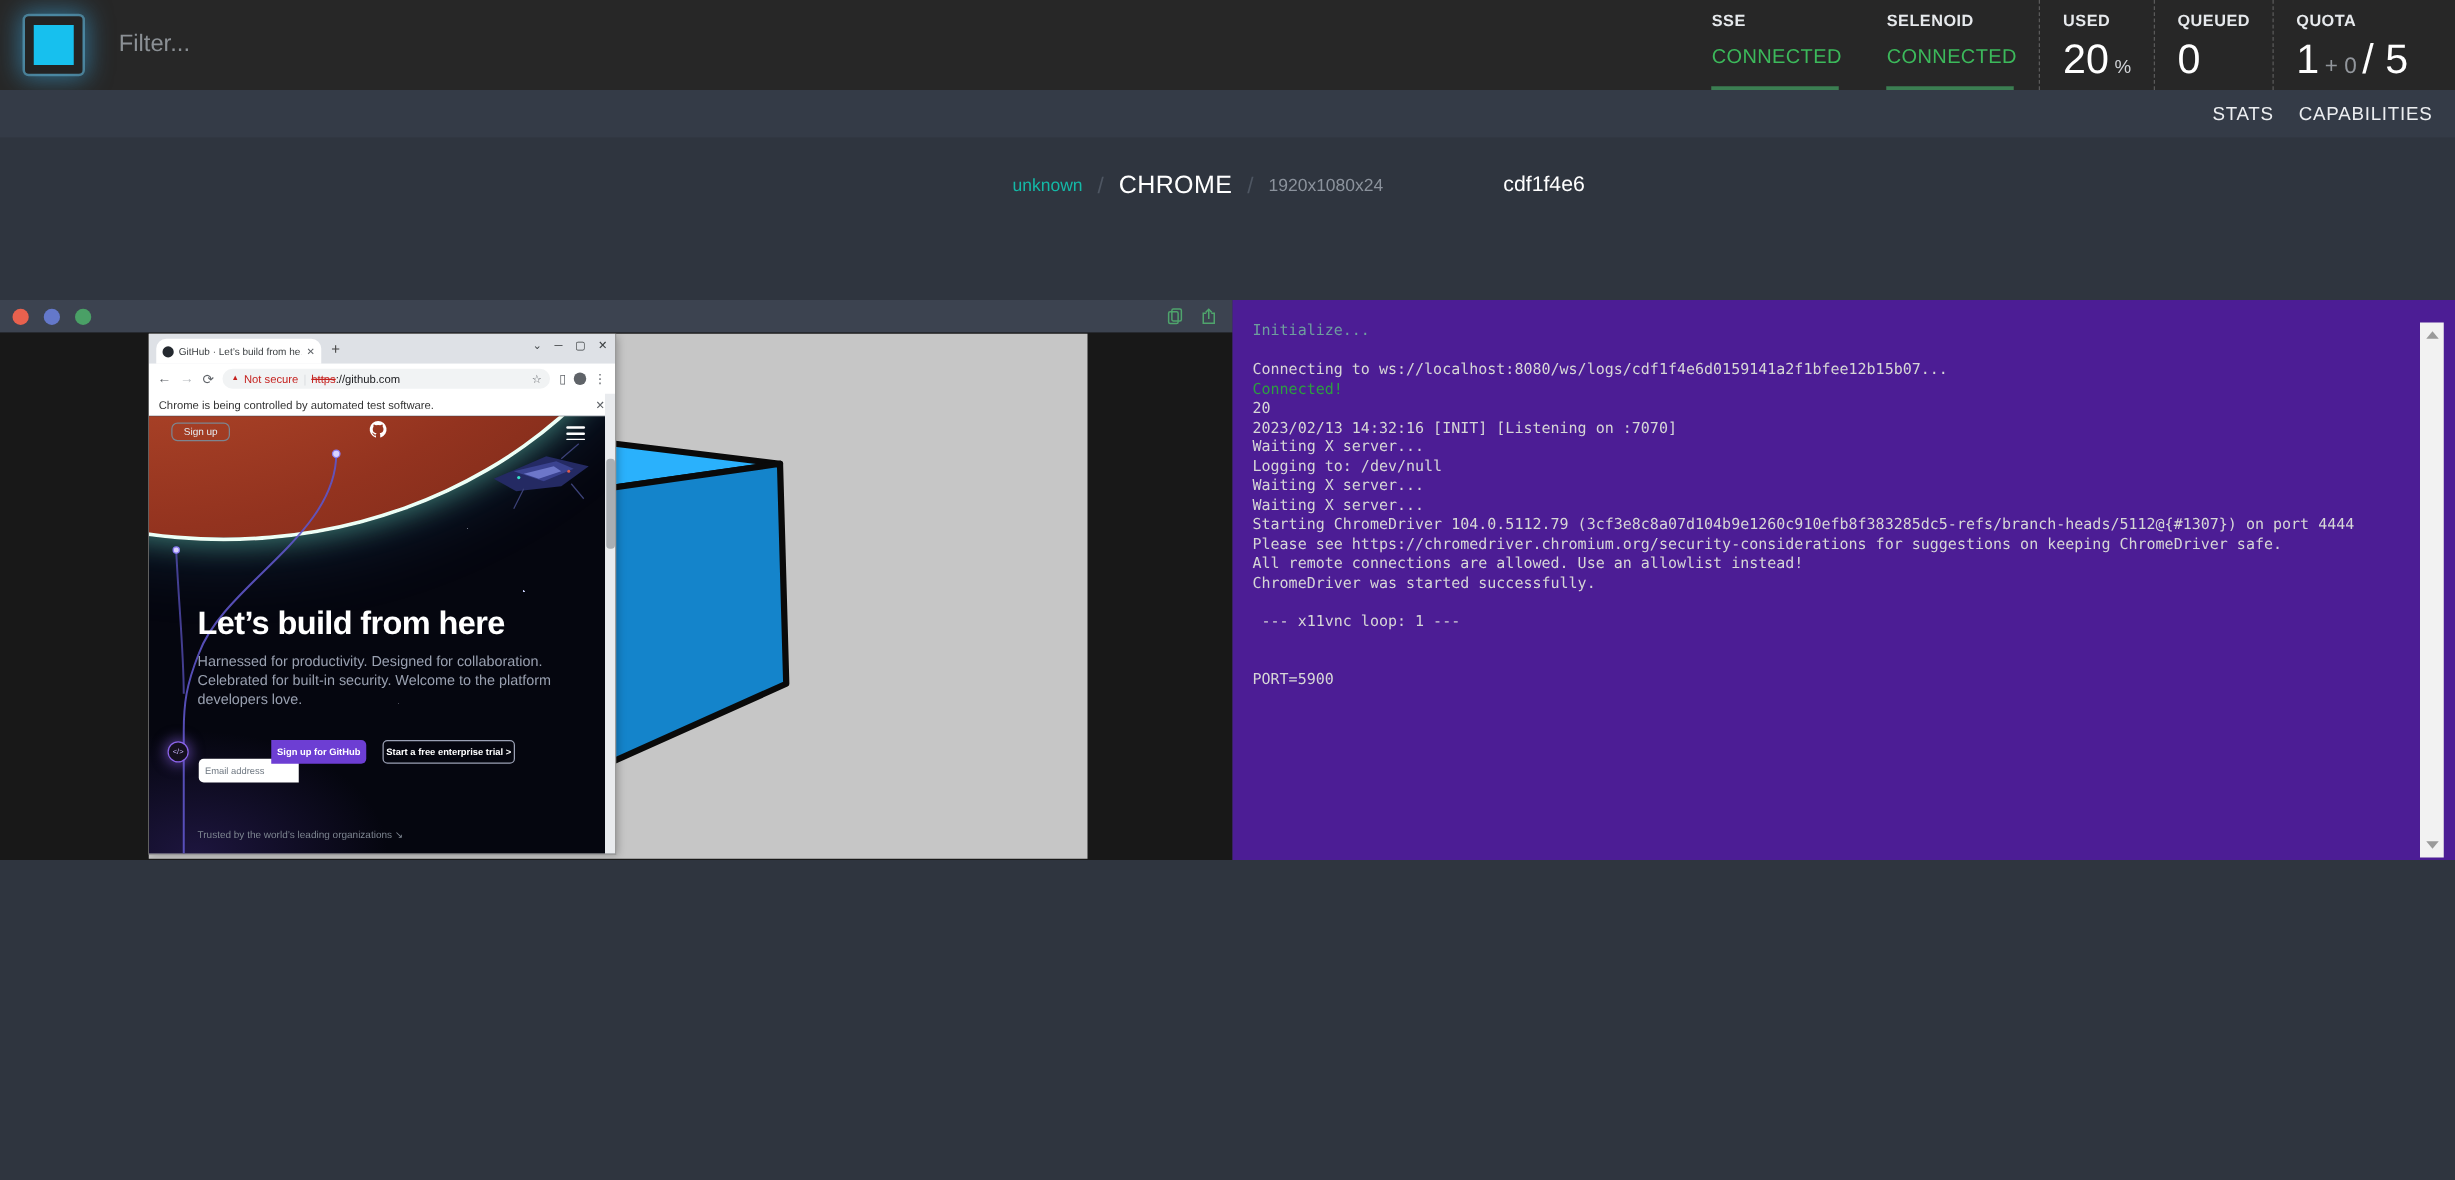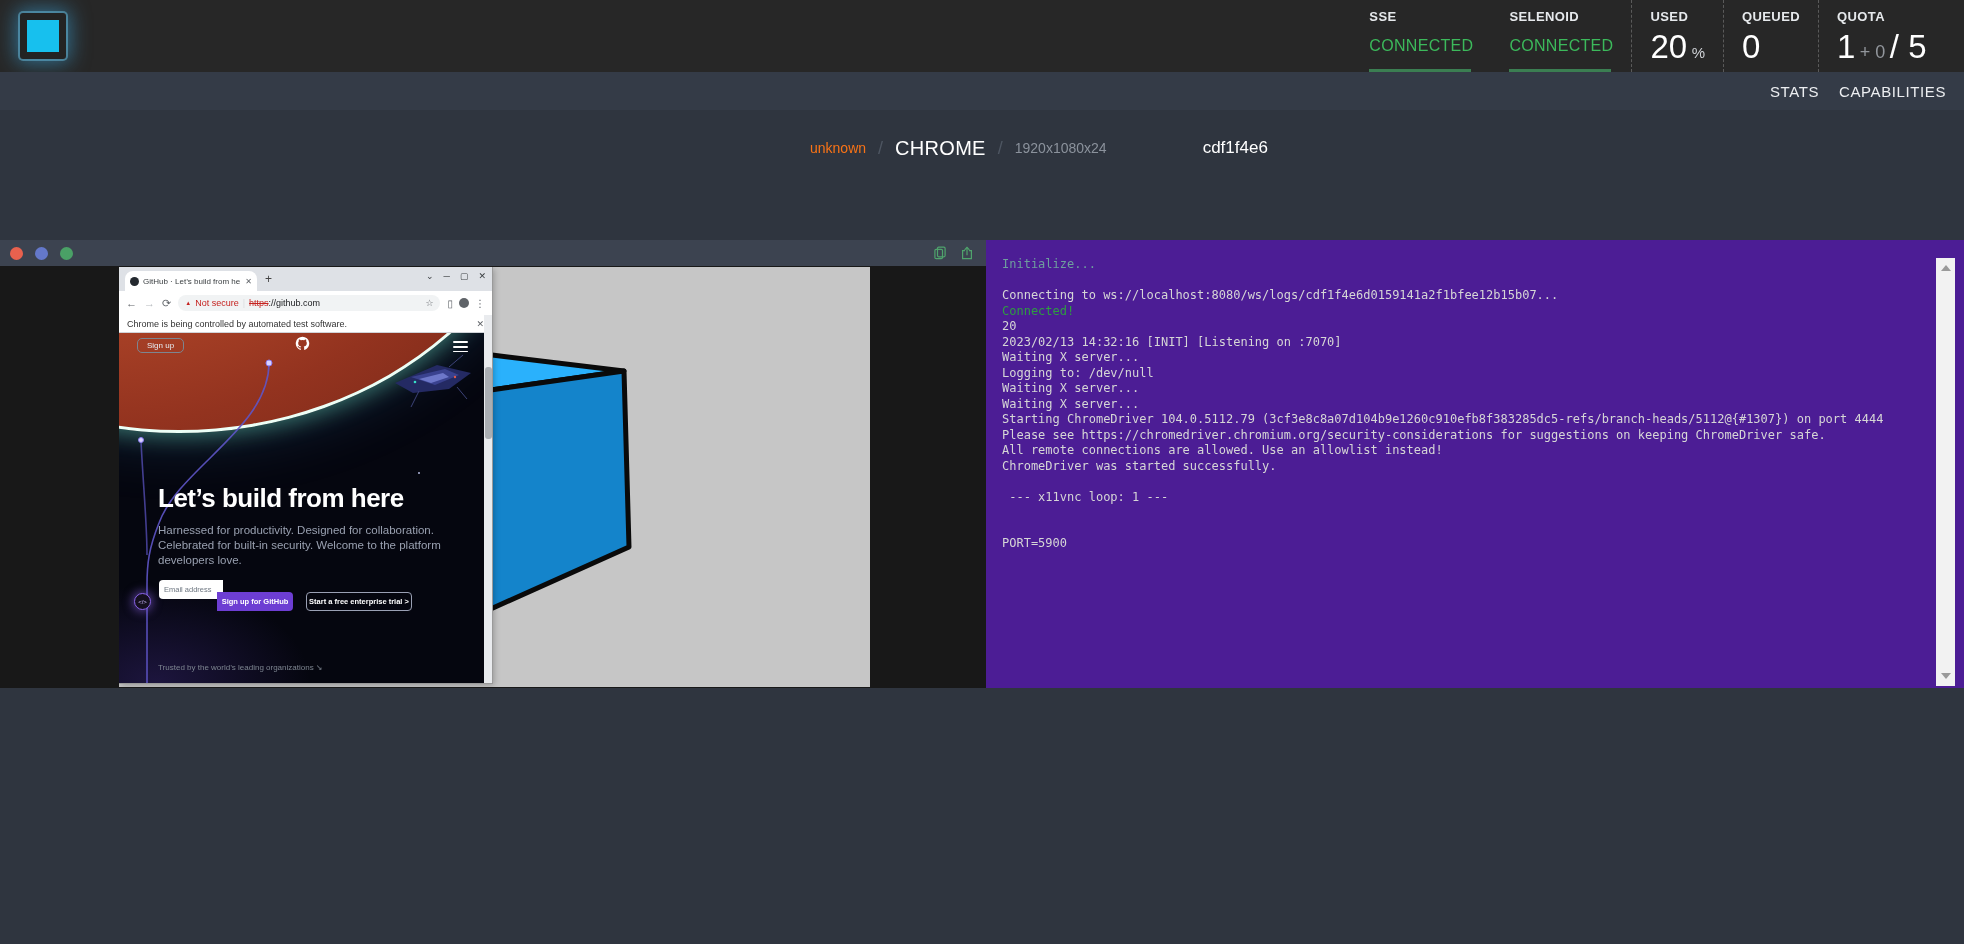--- a/index.html
+++ b/index.html
@@ -32,21 +32,21 @@
   .stat.w-quota{ min-width:130px; }
 
   
   .tabsbar { position:absolute; left:0; top:72px; width:1964px; height:38px; background:#343b47;
              display:flex; align-items:center; justify-content:flex-end; gap:20px; padding-right:18px; }
   .tabsbar .tab { color:#eceef1; font-size:15px; letter-spacing:.6px; cursor:pointer; }
 
   
   .session-row { position:absolute; left:0; top:128px; width:1964px; height:40px; display:flex;
                  align-items:center; padding-left:810px; color:#8b929c; }
-  .session-row .owner { font-size:14px; color:#f97316; }
+  .session-row .owner { font-size:14px; color:#14b8a6; }
   .session-row .sep { font-size:18px; color:#4e5662; margin:0 12px; }
   .session-row .browser-name { font-size:20px; color:#ffffff; letter-spacing:.3px; }
   .session-row .res { font-size:14px; color:#8b929c; }
   .session-row .sid { font-size:17px; color:#ffffff; margin-left:96px; }
 
   
   .vnc-panel { position:absolute; left:0; top:240px; width:986px; height:448px; }
   .vnc-header { position:absolute; left:0; top:0; width:986px; height:26px; background:#3c4350;
                 display:flex; align-items:center; }
   .dots { display:flex; gap:12px; padding-left:10px; }
@@ -104,21 +104,21 @@
                 border-radius:5px; color:#e6edf3; font-size:8px; cursor:pointer; background:transparent; }
   .ghmark { position:absolute; left:176px; top:3px; cursor:pointer; }
   .hamb { position:absolute; right:24px; top:8px; width:15px; cursor:pointer; }
   .hamb i { display:block; height:1.8px; background:#ffffff; margin-bottom:3px; border-radius:1px; }
   .hero-h { position:absolute; left:39px; top:150px; width:320px; color:#ffffff; font-size:26px;
             font-weight:bold; letter-spacing:-.5px; }
   .hero-p { position:absolute; left:39px; top:190px; width:292px; color:#99a0b0; font-size:11.5px; line-height:15px; }
   .codeicon { position:absolute; left:15px; top:260px; width:17px; height:17px; border-radius:50%;
               background:#15101f; border:1px solid #8a63e8; box-shadow:0 0 10px 2px rgba(138,99,232,.55);
               color:#cbb7ff; font-size:6px; display:flex; align-items:center; justify-content:center; }
-  .email { position:absolute; left:40px; top:247px; width:64px; height:19px; border:none; border-radius:4px 0 0 4px;
+  .email { position:absolute; left:40px; top:274px; width:80px; height:19px; border:none; border-radius:4px 0 0 4px;
            background:#ffffff; font-size:7.5px; padding:0 5px; outline:none; color:#24292f; }
   .email::placeholder { color:#6e7781; }
   .gh-signup { position:absolute; left:98px; top:259px; width:76px; height:19px; background:#6d3ed3; border:none;
                border-radius:0 4px 4px 0; color:#ffffff; font-size:7.5px; font-weight:bold; cursor:pointer; }
   .gh-trial { position:absolute; left:187px; top:259px; width:106px; height:19px; background:transparent;
               border:1px solid #9aa0b4; border-radius:4px; color:#ffffff; font-size:7.5px; font-weight:bold; cursor:pointer; }
   .trusted { position:absolute; left:39px; top:330px; color:#7d8590; font-size:8px; }
   .pg-scroll { position:absolute; right:0; top:48px; width:8px; height:368px; background:#e9ebee; }
   .pg-thumb { position:absolute; right:0.5px; top:52px; width:7px; height:72px; background:#aaaeb3; border-radius:3px; }
 
@@ -134,20 +134,21 @@
   .sarrow.up { top:7px; border-left:5px solid transparent; border-right:5px solid transparent; border-bottom:6px solid #9a9a9a; }
   .sarrow.dn { bottom:7px; border-left:5px solid transparent; border-right:5px solid transparent; border-top:6px solid #9a9a9a; }
 </style>
 </head>
 <body>
 
 <div class="screen">
 
   <div class="topbar">
     <div class="logo"></div>
+    <input class="filter" type="text" placeholder="Filter..." style="">
     <div class="stats">
       <div class="stat w-sse">
         <span class="lbl">SSE</span>
         <span class="status">CONNECTED</span>
         <span class="ind"></span>
       </div>
       <div class="stat w-sel">
         <span class="lbl">SELENOID</span>
         <span class="status">CONNECTED</span>
         <span class="ind"></span>

